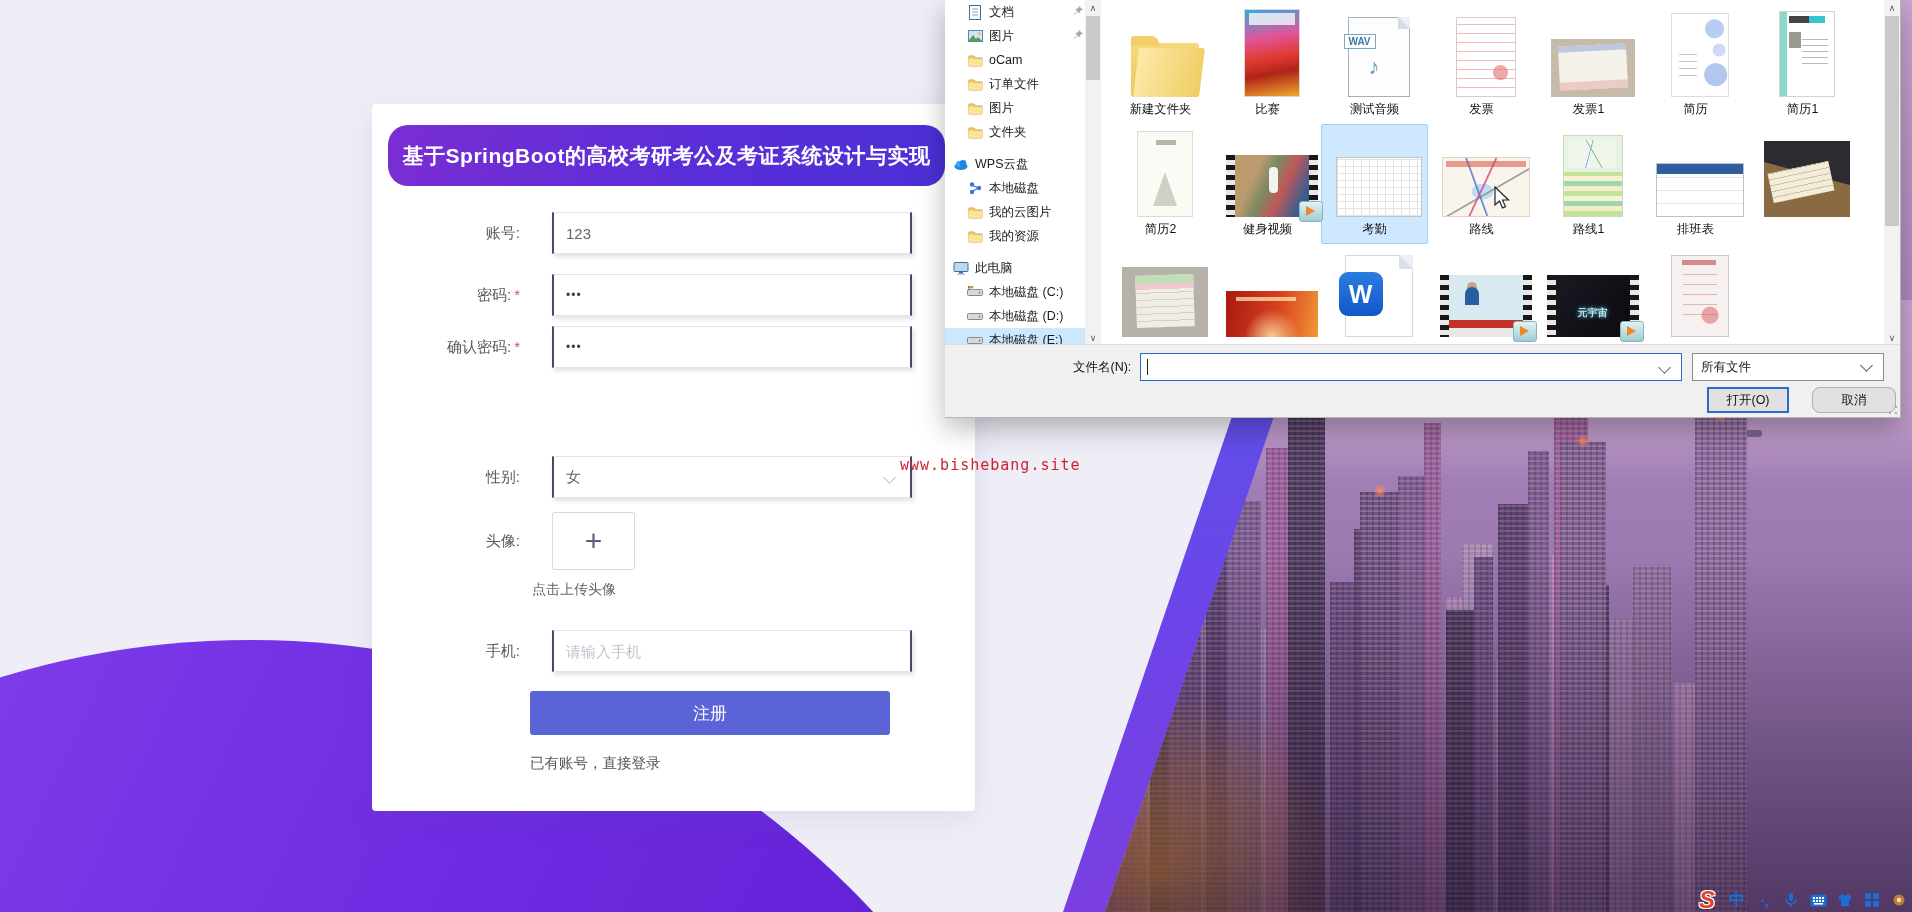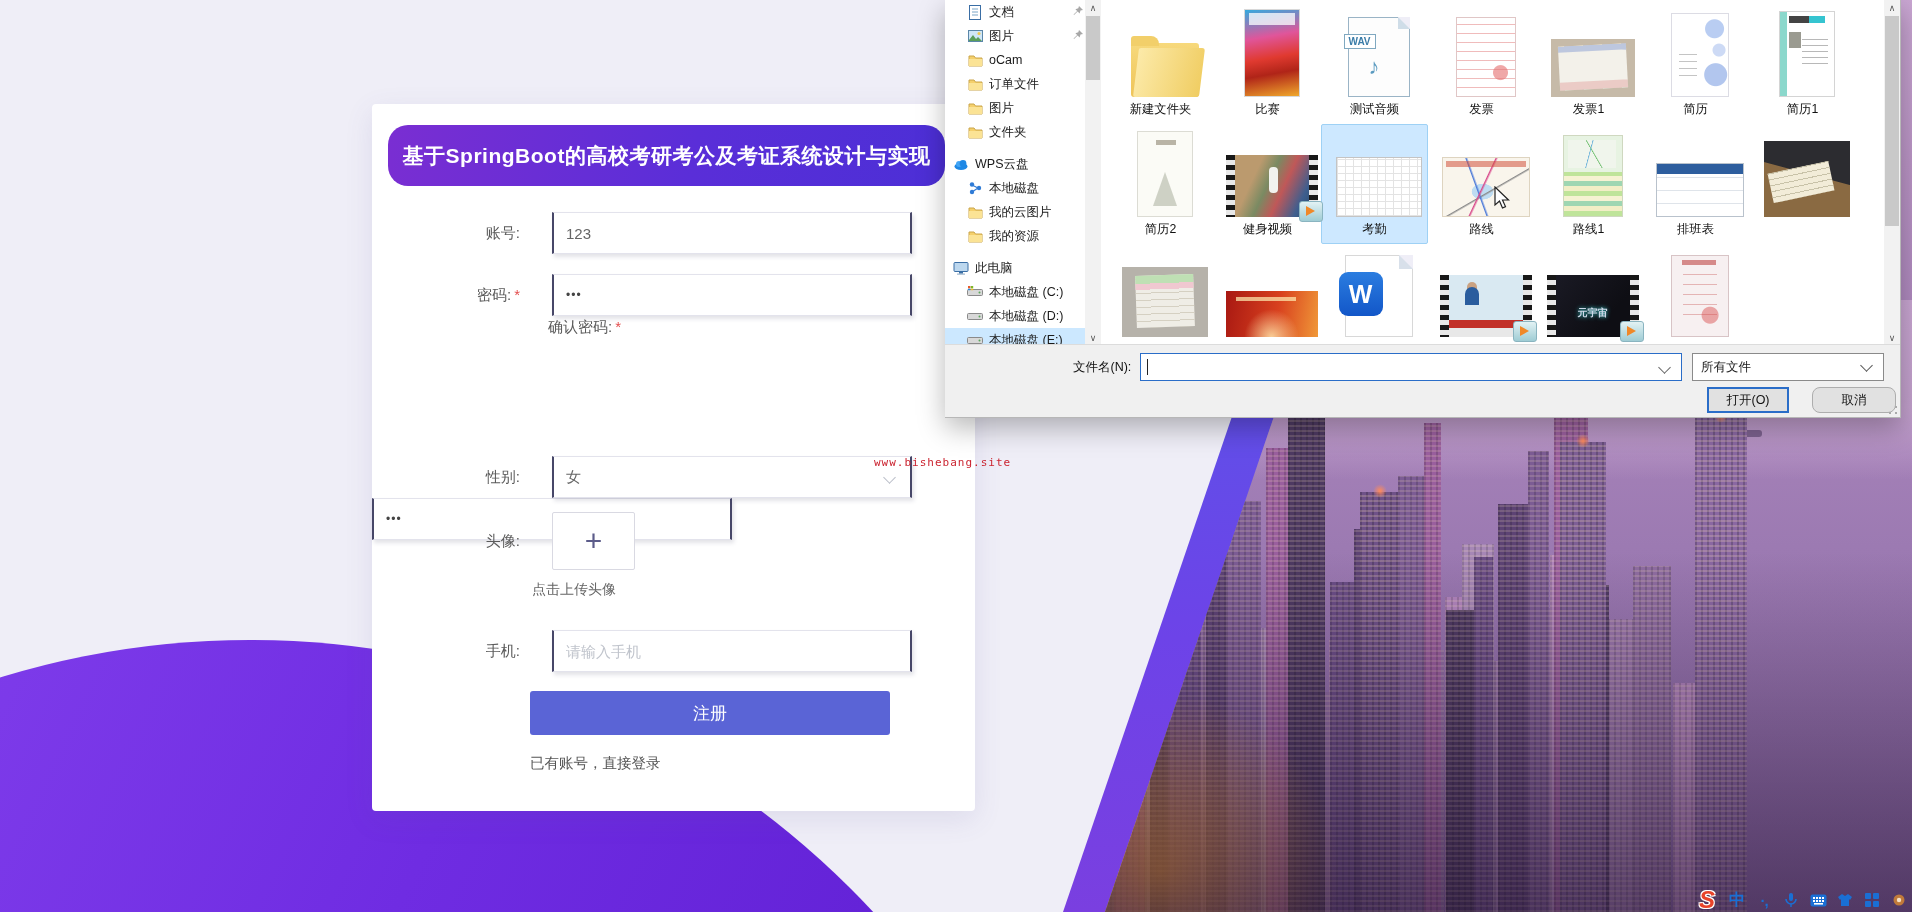--- a/index.html
+++ b/index.html
@@ -53,22 +53,22 @@
   .chev{width:8px;height:8px;border-right:1.7px solid #b9bec8;border-bottom:1.7px solid #b9bec8;
         transform:rotate(45deg);margin-right:4px;flex:0 0 8px;}
   .upload{width:81px;height:56px;border:1px solid #d9d9e2;border-radius:2px;background:#fff;
           display:flex;align-items:center;justify-content:center;color:#5c5c8a;font-size:30px;font-weight:300;cursor:pointer;}
   .uhint{position:absolute;left:160px;top:477px;font-size:14px;color:#666;}
   .regbtn{position:absolute;left:158px;top:587px;width:360px;height:44px;background:#5a64d6;
           border:none;border-radius:3px;color:#fff;font-size:17px;cursor:pointer;
           display:flex;align-items:center;justify-content:center;font-family:inherit;}
   .loginlink{position:absolute;left:158px;top:650px;font-size:14.5px;color:#555;cursor:pointer;}
 
-  .watermark{position:absolute;left:874px;top:456px;z-index:4;color:#cb2430;
-             font-family:"DejaVu Sans Mono","Liberation Mono",monospace;font-size:11px;letter-spacing:1px;}
+  .watermark{position:absolute;left:900px;top:456px;z-index:4;color:#cb2430;
+             font-family:"DejaVu Sans Mono","Liberation Mono",monospace;font-size:15px;letter-spacing:1px;}
 
   
   .dialog{position:absolute;left:945px;top:0;width:943px;height:417px;background:#fff;z-index:10;
           box-shadow:0 10px 26px rgba(0,0,0,.28);border-right:1px solid #b7b7b7;border-bottom:1px solid #b7b7b7;
           font-size:12.5px;color:#1a1a1a;padding-left:12px;}
   .dbody{position:absolute;left:0;top:0;right:0;height:345px;display:flex;overflow:hidden;background:#fff;}
   .side{width:140px;flex:0 0 140px;padding-top:0;overflow:hidden;}
   .side-item{height:24px;display:flex;align-items:center;gap:6px;cursor:pointer;padding-right:2px;}
   .side-item.sel{background:#cce8ff;}
   .side-item.gap{margin-top:8px;}
@@ -290,21 +290,21 @@
   <div class="banner">基于SpringBoot的高校考研考公及考证系统设计与实现</div>
 
   <div class="frow" style="top:108px;">
     <div class="flab">账号:</div>
     <input class="finp" value="123" style="">
   </div>
   <div class="frow" style="top:170px;">
     <div class="flab"><span>密码:</span><span class="req">*</span></div>
     <input class="finp pwd" value="•••" style="">
   </div>
-  <div class="frow" style="top:214px;flex-direction:column;">
+  <div class="frow" style="top:222px;">
     <div class="flab"><span>确认密码:</span><span class="req">*</span></div>
     <input class="finp pwd" value="•••" style="">
   </div>
   <div class="frow" style="top:352px;">
     <div class="flab">性别:</div>
     <div class="finp fsel">
       <span>女</span>
       <span class="chev"></span>
     </div>
   </div>

